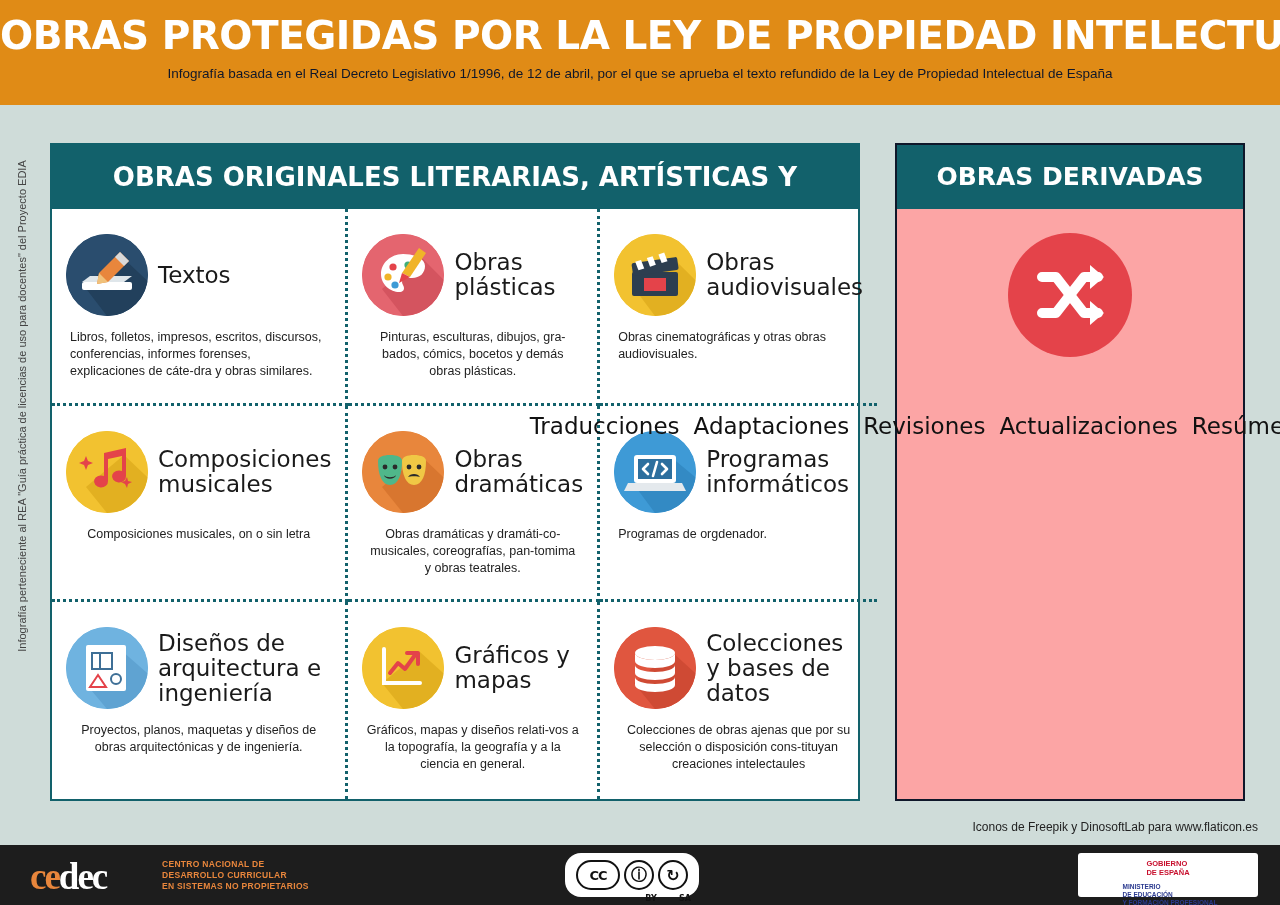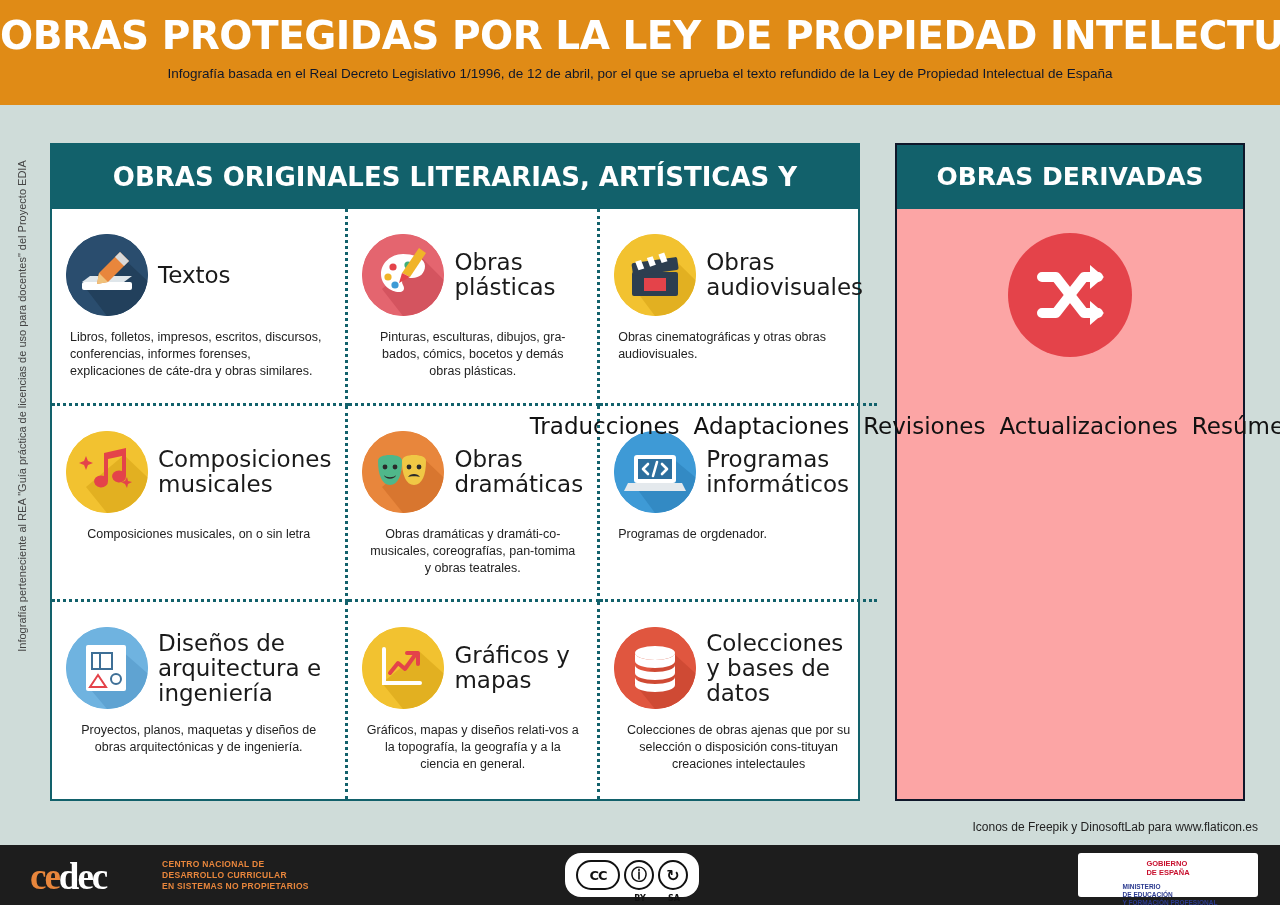--- a/index.html
+++ b/index.html
@@ -196,21 +196,21 @@
     font-size: 13px; letter-spacing: -1px;
   }
   .cc-sub {
     position: absolute;
     top: 32px;
     font-size: 8px;
     font-weight: bold;
     color: #111;
     width: 100%;
     text-align: center;
-    left: 1px;
+    left: 12px;
   }
   .gob-badge {
     position: absolute; right: 22px; top: 8px;
     width: 180px; height: 44px;
     background: #ffffff;
     border-radius: 3px;
     display: flex; align-items: center; gap: 6px;
     padding: 0 8px;
     flex-direction: column;
   }

